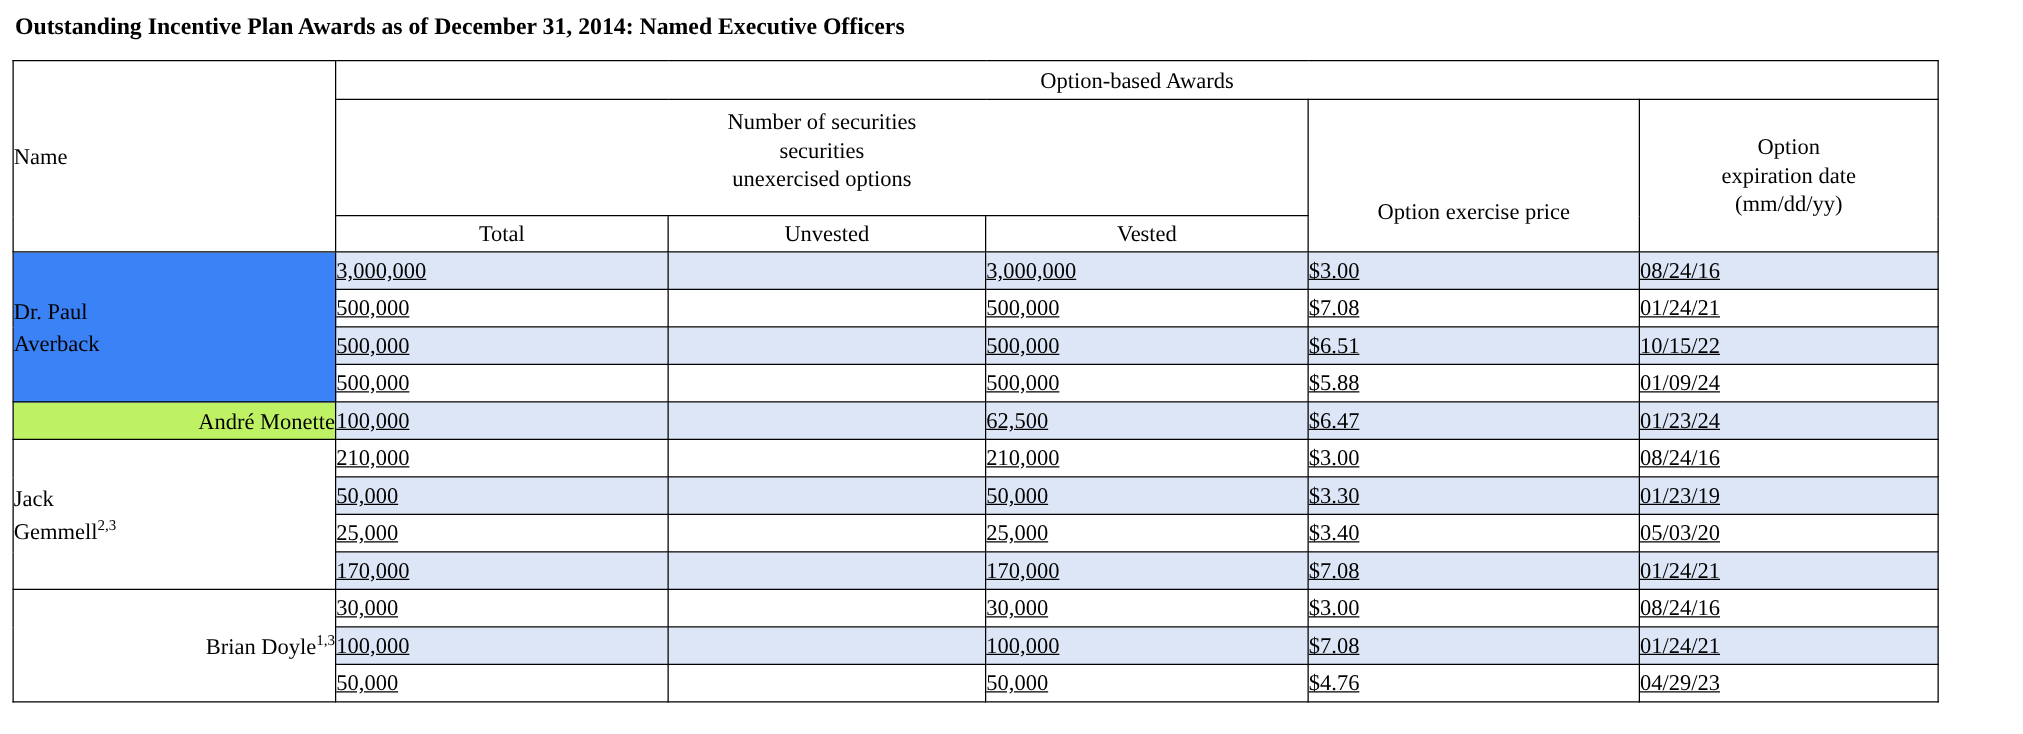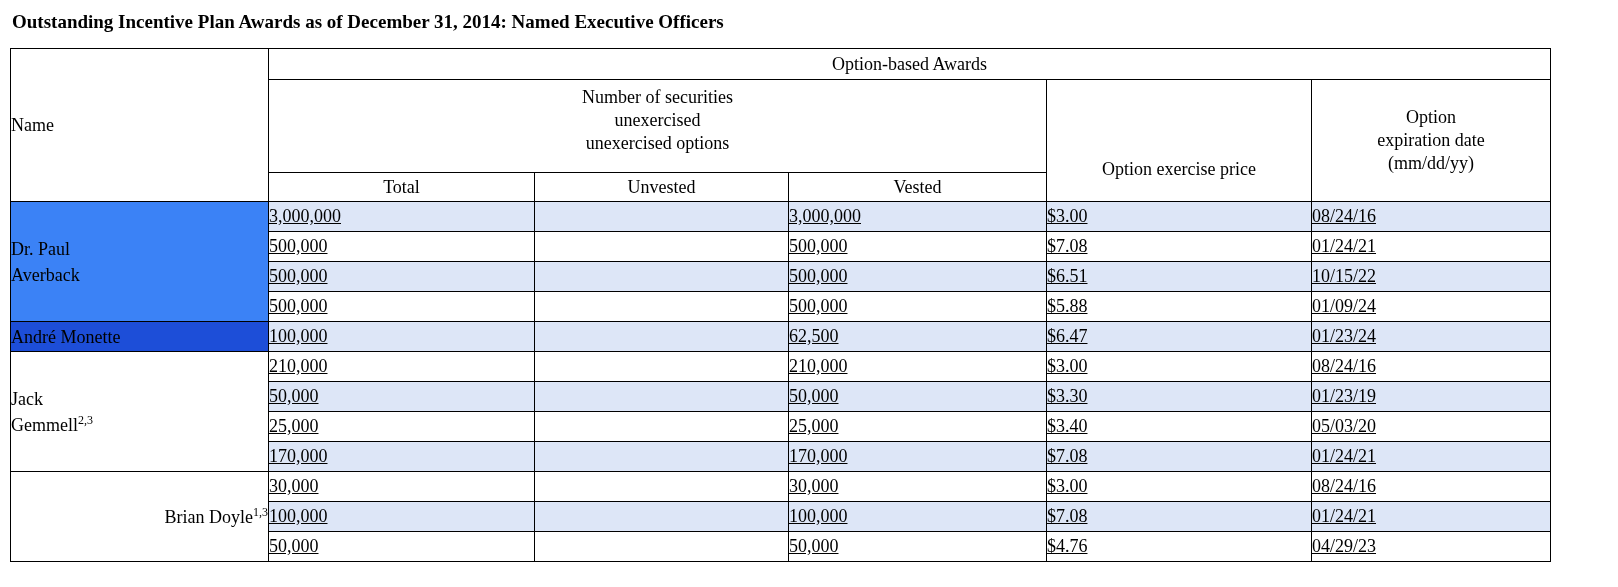--- a/index.html
+++ b/index.html
@@ -118,21 +118,21 @@
         <td rowspan="3" class="name-head">
           <span>Name</span>
         </td>
         <td colspan="5" class="h-group">
           <span>Option-based Awards</span>
         </td>
       </tr>
       <tr>
         <td colspan="3" class="h-sub tall">
           <span class="nm-line">Number of securities</span>
-          <span class="nm-line">unexercised</span>
+          <span class="nm-line">securities</span>
           <span class="nm-line">unexercised options</span>
         </td>
         <td rowspan="2" class="h-sub mid">
           <span>Option exercise price</span>
         </td>
         <td rowspan="2" class="h-sub">
           <span class="nm-line">Option</span>
           <span class="nm-line">expiration date</span>
           <span class="nm-line">(mm/dd/yy)</span>
         </td>
@@ -176,21 +176,21 @@
           <td class="num">10/15/22</td>
         </tr>
         <tr>
           <td class="num">500,000</td>
           <td class="blank"></td>
           <td class="num">500,000</td>
           <td class="num">$5.88</td>
           <td class="num">01/09/24</td>
         </tr>
         <tr class="shade">
-          <td class="name-cell" rowspan="1" style="background: #1d4ed8;">
+          <td class="name-cell" rowspan="1" style="background: #bef264; text-align: right;">
             <span class="nm-line">André Monette</span>
           </td>
           <td class="num">100,000</td>
           <td class="blank"></td>
           <td class="num">62,500</td>
           <td class="num">$6.47</td>
           <td class="num">01/23/24</td>
         </tr>
         <tr>
           <td class="name-cell" rowspan="4" style="background: rgb(255, 255, 255);">

